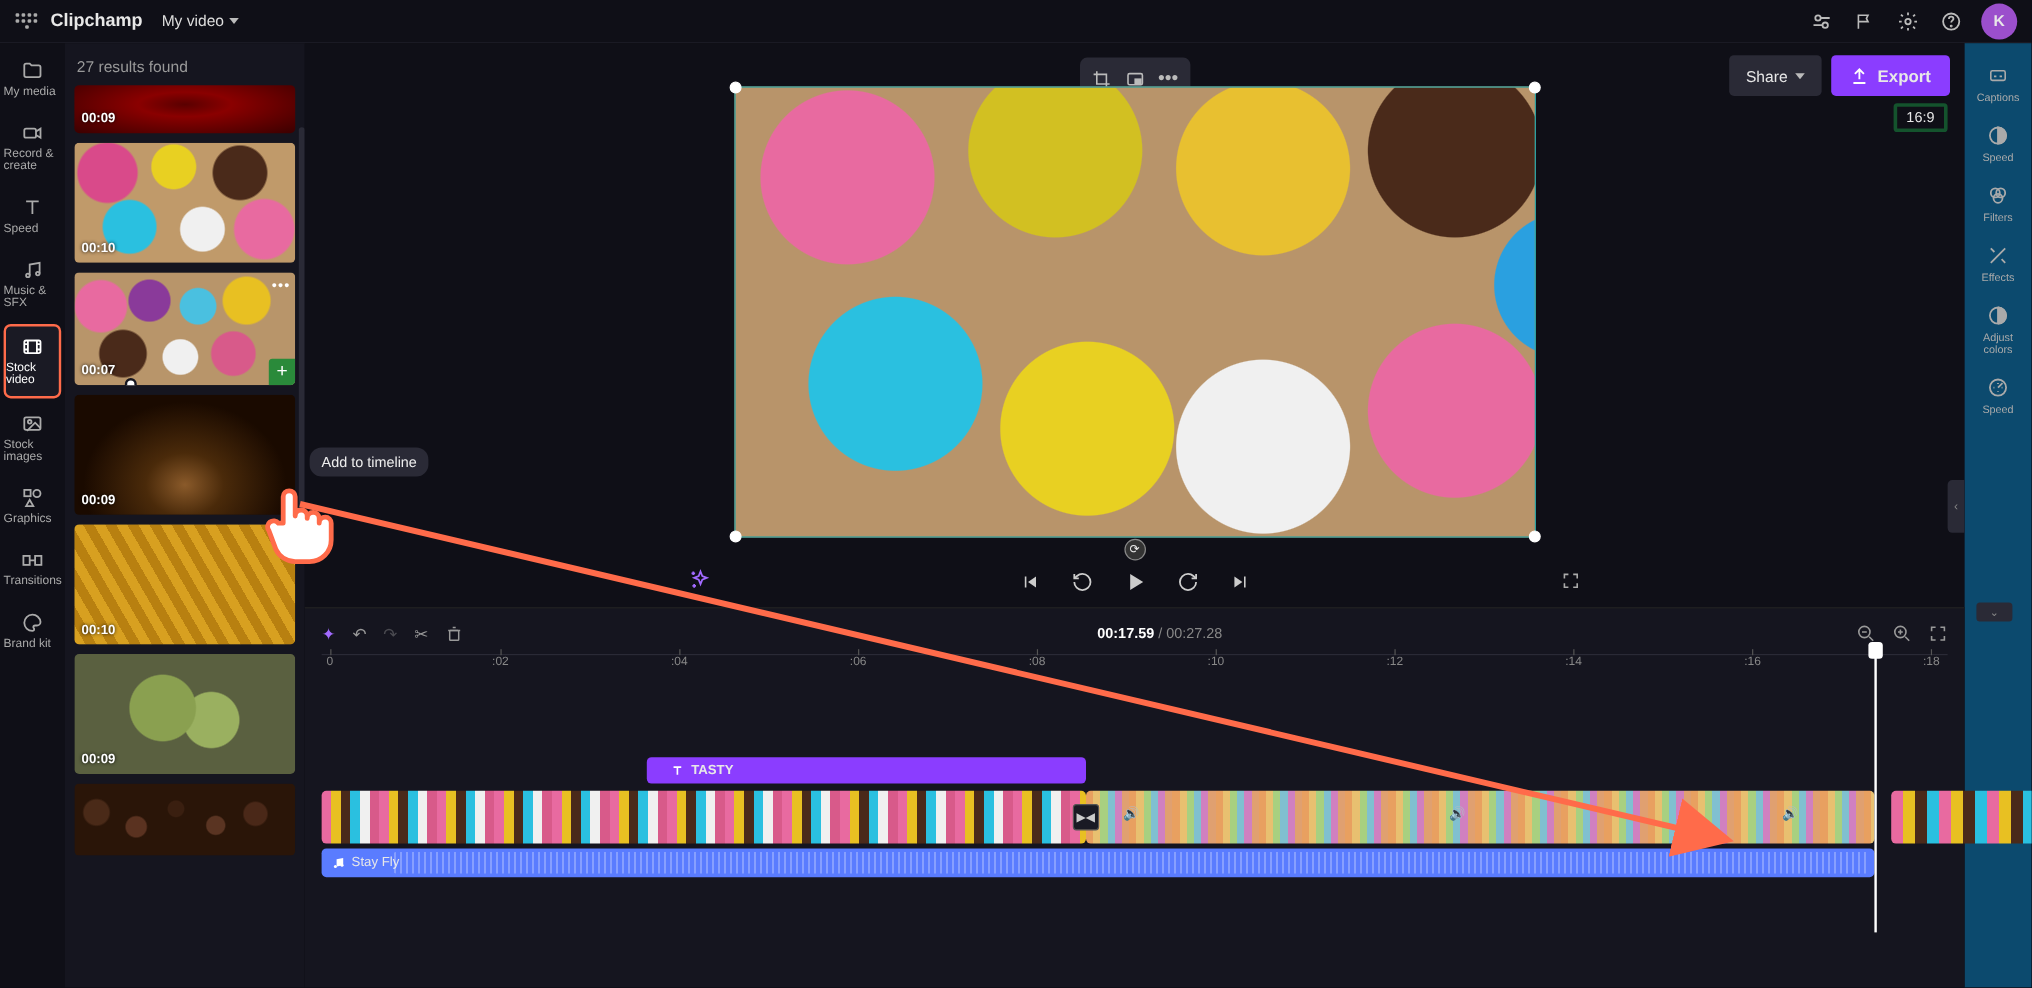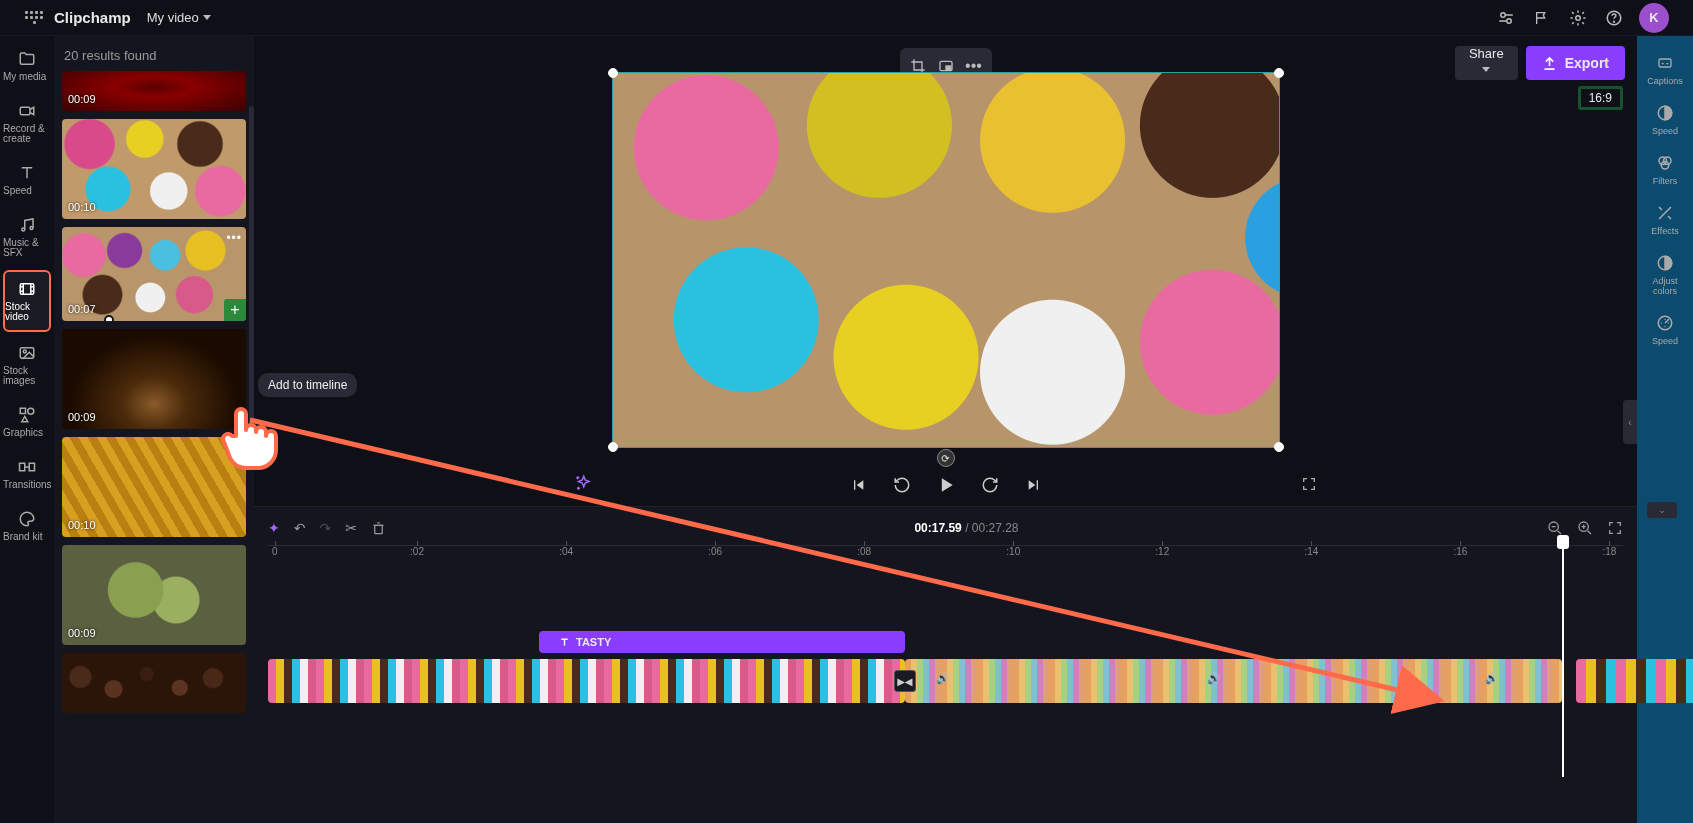--- a/index.html
+++ b/index.html
@@ -1,19 +1,19 @@
 <!DOCTYPE html>
 <html><head>
 <meta charset="utf-8">
 <style>
 * { margin:0; padding:0; box-sizing:border-box; font-family:"Segoe UI",Arial,sans-serif; }
 body { background:#0f0f17; color:#e8e8e8; width:1693px; height:823px; overflow:hidden; position:relative; }
 
 
-.topbar { height:36px; display:flex; align-items:center; padding:0 24px; background:#0f0f17; border-bottom:1px solid #1a1a24; }
+.topbar { height:36px; display:flex; align-items:center; padding:0 12px; background:#0f0f17; border-bottom:1px solid #1a1a24; }
 .grip { width:20px; height:20px; display:flex; flex-wrap:wrap; gap:2px; align-content:center; justify-content:center; margin-right:10px;}
 .grip span{ width:3px; height:3px; background:#aaa; border-radius:1px;}
 .brand { font-weight:600; font-size:15px; margin-right:16px;}
 .project { font-size:13px; color:#ddd; display:flex; align-items:center; gap:4px;}
 .chev { width:0;height:0;border-left:4px solid transparent;border-right:4px solid transparent;border-top:5px solid #bbb;}
 .top-spacer{flex:1;}
 .topicon{ width:34px;height:34px;display:flex;align-items:center;justify-content:center;color:#bbb;border-radius:4px;margin-left:2px;}
 .avatar{ width:30px;height:30px;border-radius:50%;background:#9b4fcc;display:flex;align-items:center;justify-content:center;font-size:13px;font-weight:600;margin-left:8px;}
 
 .main { display:flex; height:787px; }
@@ -23,21 +23,21 @@
 .rail-item{ width:48px; padding:6px 0 8px 0; text-align:left; color:#aaa; font-size:10px; line-height:10px; border-radius:6px; margin-bottom:4px;}
 .rail-item.active{ border:2px solid #ff6b4a; background:#1a1a24; color:#fff;}
 .rail-ico{ height:22px; display:flex; align-items:center; justify-content:center; margin-bottom:2px;}
 
 
 .panel { width:200px; background:#15151f; padding:8px 8px; overflow:hidden; position:relative;}
 .search { height:36px; background:#0f0f17; border:1px solid #2a2a36; border-radius:4px; display:flex; align-items:center; padding:0 10px; margin-bottom:8px;}
 .search input{ background:transparent; border:none; outline:none; color:#ddd; font-size:14px; flex:1;}
 .count { font-size:13px; color:#999; margin:4px 2px 8px 2px;}
 .thumb { position:relative; width:100%; border-radius:4px; margin-bottom:8px; overflow:hidden;}
-.thumb .dur{ position:absolute; left:6px; bottom:6px; font-size:11px; font-weight:400; color:#fff; text-shadow:0 0 3px #000;}
+.thumb .dur{ position:absolute; left:6px; bottom:6px; font-size:11px; font-weight:700; color:#fff; text-shadow:0 0 3px #000;}
 .thumb .addbtn{ position:absolute; right:0; bottom:0; width:22px; height:22px; background:#2a8a3a; display:flex; align-items:center; justify-content:center; color:#fff; font-size:16px; border-top-left-radius:3px;}
 .thumb .playdot{ position:absolute; left:42px; bottom:-4px; width:10px;height:10px;background:#fff;border-radius:50%;border:2px solid #15151f;}
 .thumb .dots3{position:absolute; right:4px; top:4px; color:#fff; font-size:12px; letter-spacing:1px;}
 .panel-scroll{position:absolute;right:0;top:70px;width:5px;height:330px;background:#2a2a36;border-radius:3px;}
 
 
 .th-red{height:40px;background:radial-gradient(ellipse at 50% 40%, #5a0000 0%, #8a0000 30%, #3a0000 100%);}
 .th-donut1{height:100px;background:
   radial-gradient(circle at 15% 25%, #d94a8a 0 14%, transparent 15%),
   radial-gradient(circle at 45% 20%, #e8d022 0 14%, transparent 15%),
@@ -70,21 +70,21 @@
   radial-gradient(circle at 64% 58%, #5a3422 0 6%, transparent 7%),
   radial-gradient(circle at 82% 42%, #4a2818 0 6%, transparent 7%),
   #2a1508;}
 
 
 .stage { flex:1; display:flex; flex-direction:column; background:#0f0f17; position:relative;}
 .stage-top{ height:470px; position:relative;}
 .preview-tools{ position:absolute; top:12px; left:50%; transform:translateX(-50%); display:flex; background:#2a2a36; border-radius:6px; padding:4px;}
 .ptool{ width:28px;height:28px;display:flex;align-items:center;justify-content:center;border-radius:4px;color:#bbb;}
 .share-row{position:absolute; top:10px; right:12px; display:flex; gap:8px; align-items:center;}
-.share-btn{height:34px;padding:0 14px;background:#2a2a36;border-radius:4px;display:flex;align-items:center;gap:6px;font-size:13px;flex-direction:column;}
+.share-btn{height:34px;padding:0 14px;background:#2a2a36;border-radius:4px;display:flex;align-items:center;gap:6px;font-size:13px;}
 .export-btn{height:34px;padding:0 16px;background:#8b3dff;border-radius:4px;display:flex;align-items:center;gap:8px;font-size:14px;font-weight:600;}
 .aspect{position:absolute;top:50px;right:14px;height:24px;padding:0 8px;border:3px solid #14532d;border-radius:3px;font-size:12px;display:flex;align-items:center;}
 
 .preview{ position:absolute; top:36px; left:50%; transform:translateX(-50%); width:668px; height:376px; border:1px solid #2aa0a0; background:
   radial-gradient(circle at 14% 20%, #e86aa0 0 72px, transparent 73px),
   radial-gradient(circle at 40% 14%, #d2c022 0 72px, transparent 73px),
   radial-gradient(circle at 66% 18%, #e8c030 0 72px, transparent 73px),
   radial-gradient(circle at 90% 14%, #4a2a1a 0 72px, transparent 73px),
   radial-gradient(circle at 20% 66%, #2ac0e0 0 72px, transparent 73px),
   radial-gradient(circle at 44% 76%, #e8d022 0 72px, transparent 73px),
@@ -281,21 +281,21 @@
       <div class="rail-ico">
           <svg width="18" height="18" viewBox="0 0 24 24" fill="none" stroke="#aaa" stroke-width="2">
             <path d="M12 3a9 9 0 100 18c1.5 0 2-1 2-2s-1-1-1-2 1-2 2-2h2a4 4 0 004-4 9 9 0 00-9-8z"></path>
           </svg>
         </div>
       <span>Brand kit</span>
     </div>
   </div>
 
   <div class="panel">
-    <div class="count">20 results found</div>
+    <div class="count">27 results found</div>
 
     <div class="thumb th-red">
         <div class="dur">00:09</div>
       </div>
     <div class="thumb th-donut1">
         <div class="dur">00:10</div>
       </div>
     <div class="thumb th-donut2">
       <div class="dots3">•••</div>
       <div class="dur">00:07</div>
@@ -459,20 +459,28 @@
         </div>
 
         <div class="vtrack v1" style="top:92px;left:0;width:47%;"></div>
         <div class="transicon" style="top:114px;left:47%;">▶◀</div>
         <div class="vtrack v2" style="top:92px;left:47%;width:48.5%;"></div>
         <div class="spk" style="top:114px;left:50%;">🔊</div>
         <div class="spk" style="top:114px;left:70%;">🔊</div>
         <div class="spk" style="top:114px;left:90.5%;">🔊</div>
         <div class="vtrack v3" style="top:92px;left:96.5%;width:13%;"></div>
 
+        <div class="atrack" style="top:140px;left:0;width:95.5%;">
+          <svg width="12" height="12" viewBox="0 0 24 24" fill="#fff">
+              <path d="M9 18V6l11-2v12"></path>
+              <circle cx="7" cy="18" r="2.5"></circle>
+              <circle cx="18" cy="16" r="2.5"></circle>
+            </svg>
+          <span>Stay Fly</span>
+        </div>
       </div>
     </div>
   </div>
 
   <div class="rrail">
     <div class="rrail-item"><div class="rrail-ico">
           <svg width="20" height="16" viewBox="0 0 24 24" fill="none" stroke="#aaa" stroke-width="2">
             <rect x="3" y="6" width="18" height="12" rx="2"></rect>
             <path d="M7 13h3M14 13h3"></path>
           </svg>

